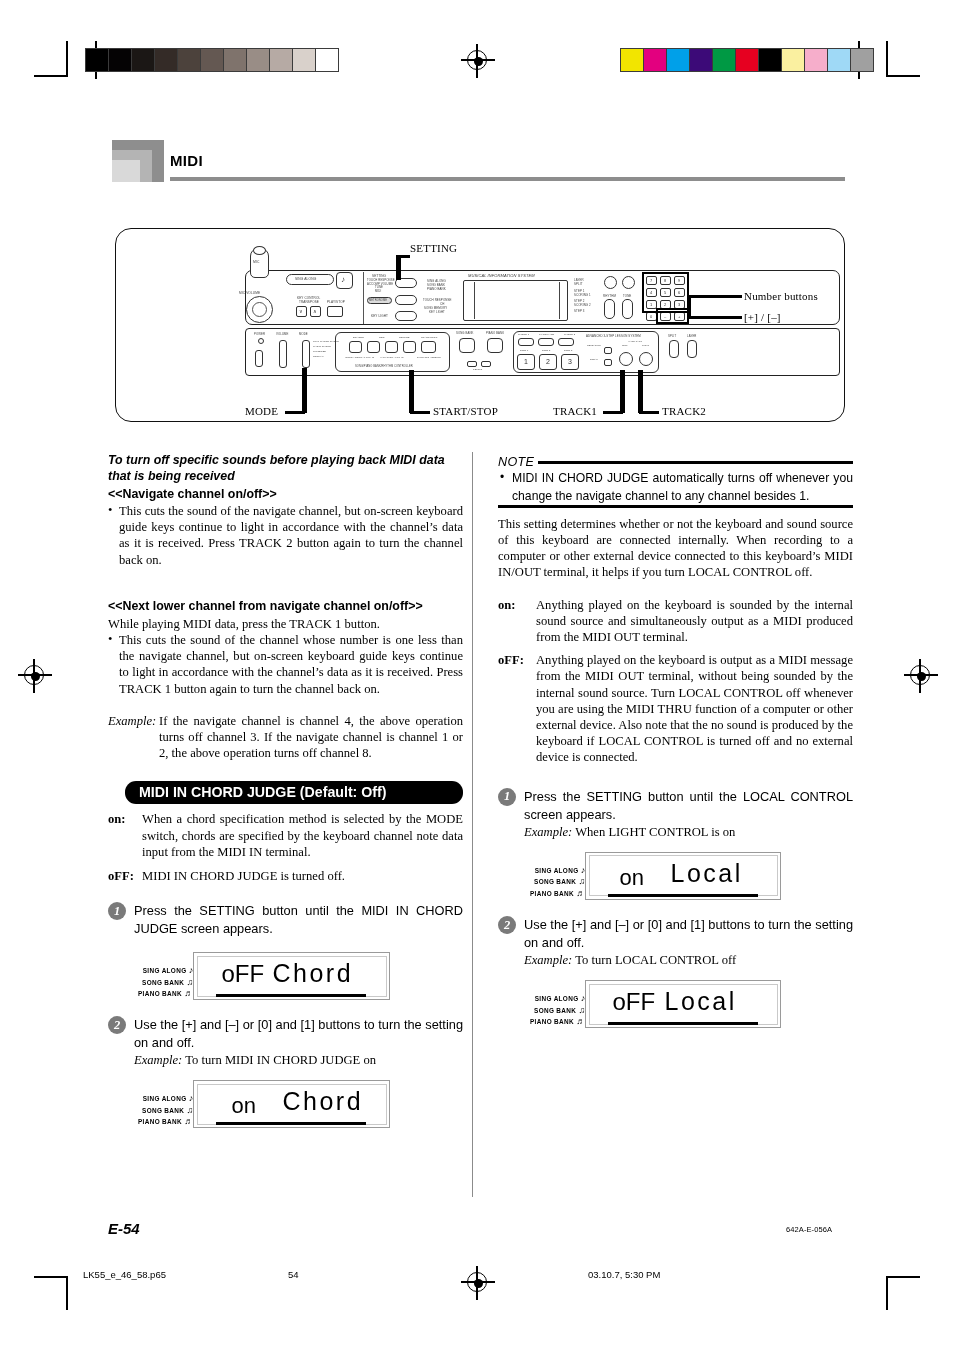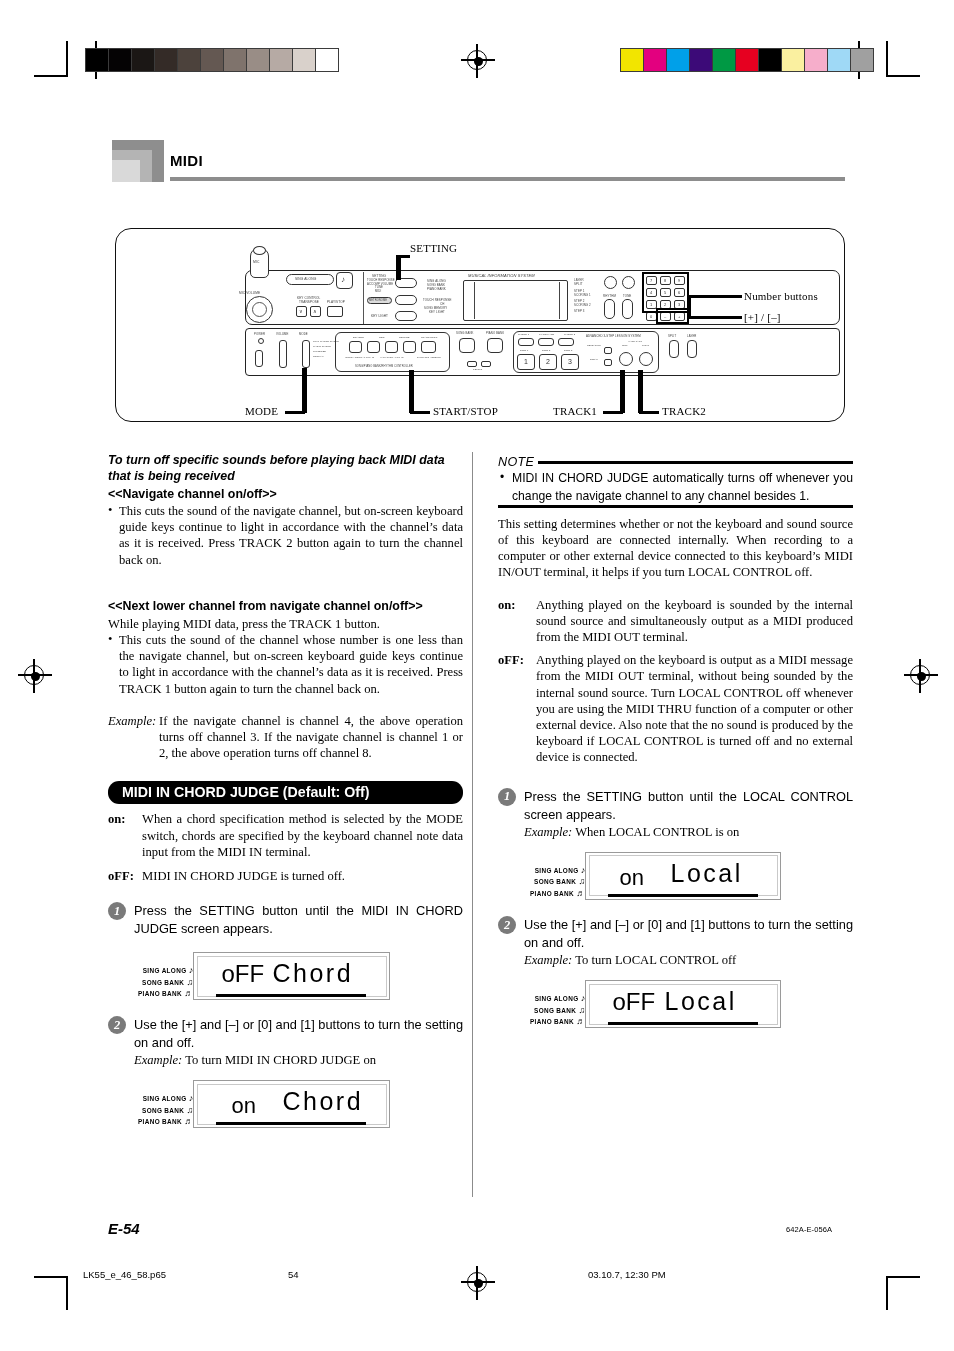--- a/index.html
+++ b/index.html
@@ -479,21 +479,21 @@
     <div class="subhead-b" style="margin-top:30px;">&lt;&lt;Next lower channel from navigate channel on/off&gt;&gt;</div>
 
     <div class="t-serif" style="margin-top:1px; text-align:left;">While playing MIDI data, press the TRACK 1 button.</div>
     <div class="t-serif bullet">This cuts the sound of the channel whose number is one less than the navigate channel, but on-screen keyboard guide keys continue to light in accordance with the channel’s data as it is received. Press TRACK 1 button again to turn the channel back on.</div>
 
     <div class="deflist" style="margin-top:16px;">
       <div class="term i" style="width:51px; font-weight:normal;">Example:</div>
       <div class="desc t-serif">If the navigate channel is channel 4, the above operation turns off channel 3. If the navigate channel is channel 1 or 2, the above operation turns off channel 8.</div>
     </div>
 
-    <div style="margin-top:20px; position:relative;">
+    <div style="margin-top:20px; position:relative;margin-left:17px;">
       <div class="section-pill">MIDI IN CHORD JUDGE (Default: Off)</div>
     </div>
 
     <div class="deflist" style="margin-top:7px;">
       <div class="term">on:</div>
       <div class="desc t-serif">When a chord specification method is selected by the MODE switch, chords are specified by the keyboard channel note data input from the MIDI IN terminal.</div>
     </div>
     <div class="deflist" style="margin-top:8px;">
       <div class="term">oFF:</div>
       <div class="desc t-serif" style="text-align:left;">MIDI IN CHORD JUDGE is turned off.</div>
@@ -575,21 +575,21 @@
 
     <div class="steplist" style="margin-top:22px;">
       <div class="step">
         <div class="step-num">
           <div class="step-badge">1</div>
         </div>
         <div class="step-body">
           <div class="step-txt">Press the SETTING button until the LOCAL CONTROL screen appears.</div>
           <div class="t-serif" style="text-align:left;">
             <span class="i">Example:</span>
-            <span>When LOCAL CONTROL is on</span>
+            <span>When LIGHT CONTROL is on</span>
           </div>
         </div>
       </div>
 
       <div class="lcd-fig" style="margin-top:12px; margin-left:32px;">
         <div class="lcd-icons">
           <div><span>SING ALONG</span> <span class="g">♪</span></div>
           <div><span>SONG BANK</span> <span class="g">♫</span></div>
           <div><span>PIANO BANK</span> <span class="g">♬</span></div>
         </div>
@@ -630,15 +630,15 @@
     </div>
   </div>
 
   <div style="position:absolute; left:472px; top:452px; width:1px; height:745px; background:#8b8b8b;"></div>
 
   <div class="footer-page" style="left:108px; top:1220px;">E-54</div>
   <div class="footer-code" style="left:786px; top:1225px;">642A-E-056A</div>
 
   <div class="imprint" style="left:83px; top:1269px;">LK55_e_46_58.p65</div>
   <div class="imprint" style="left:288px; top:1269px;">54</div>
-  <div class="imprint" style="left:588px; top:1269px;">03.10.7, 12:30 PM</div>
+  <div class="imprint" style="left:588px; top:1269px;">03.10.7, 5:30 PM</div>
 
 </div>
 
 </body></html>

